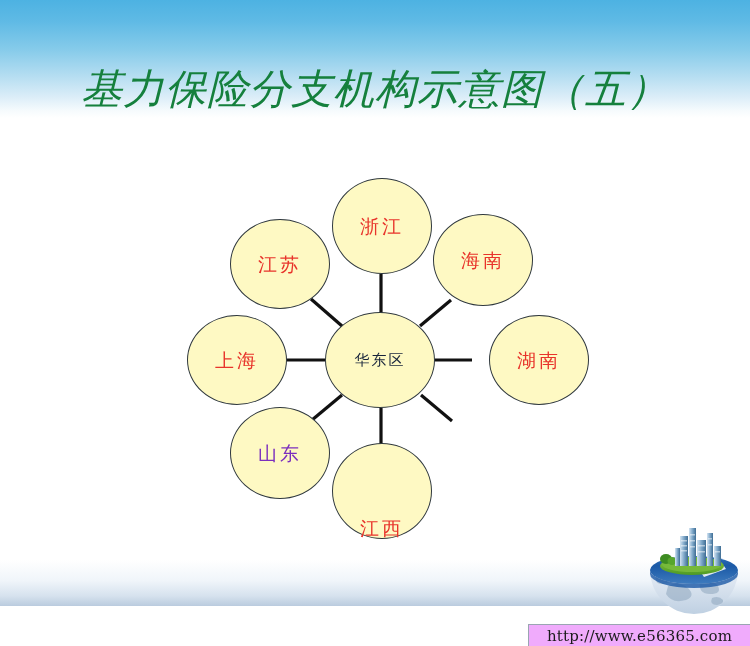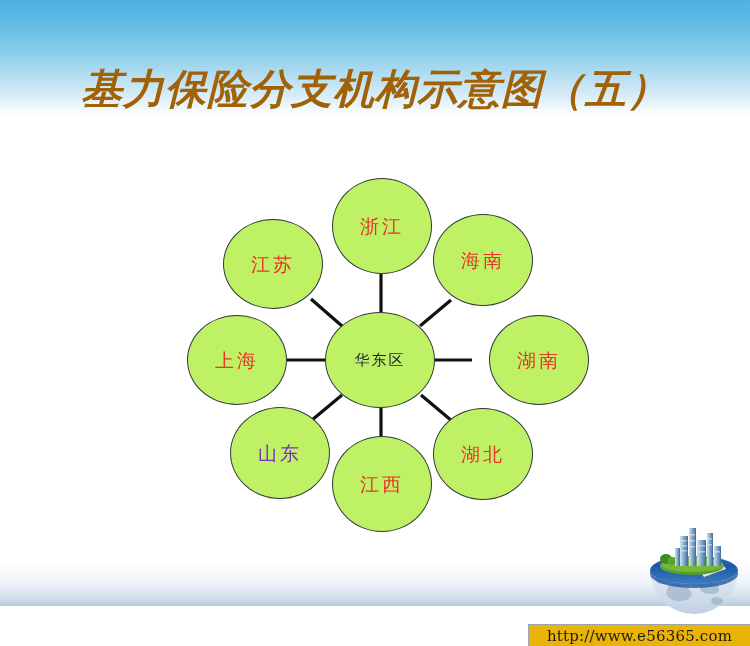--- a/index.html
+++ b/index.html
@@ -99,24 +99,24 @@
 
   
   .title {
     position: absolute;
     left: 0;
     top: 62px;
     width: 750px;
     text-align: center;
     font-family: "DejaVu Serif", "Liberation Serif", serif;
     font-style: italic;
-    font-weight: bold;
+    font-weight: normal;
     font-size: 41px;
     letter-spacing: 1px;
-    color: #a16207;
+    color: #15803d;
     white-space: nowrap;
   }
 
   
   #diagram {
     position: absolute;
     left: 175px;
     top: 168px;
     width: 420px;
     height: 390px;
@@ -124,21 +124,21 @@
   #diagram svg {
     position: absolute;
     left: 0; top: 0;
     width: 420px;
     height: 390px;
   }
 
   .node {
     position: absolute;
     border-radius: 50%;
-    background: #bef264;
+    background: #fef9c3;
     border: 1.6px solid #30393F;
     box-sizing: border-box;
     display: flex;
     align-items: center;
     justify-content: center;
     font-family: "DejaVu Sans", "Liberation Sans", sans-serif;
     line-height: 1;
     white-space: nowrap;
   }
   .node-label {
@@ -165,21 +165,21 @@
   }
   .logo svg { display:block; }
 
   
   .url-box {
     position: absolute;
     left: 528px;
     top: 624px;
     width: 222px;
     height: 22px;
-    background: #eab308;
+    background: #f0abfc;
     border-top: 1px solid #9AA5B2;
     border-left: 1px solid #9AA5B2;
     box-sizing: border-box;
     display: flex;
     align-items: center;
     justify-content: center;
   }
   .url-text {
     font-family: "DejaVu Serif", "Liberation Serif", serif;
     font-size: 15px;
@@ -224,45 +224,42 @@
         <line x1="167" y1="227" x2="137" y2="252"></line>
         <line x1="246" y1="227" x2="277" y2="253"></line>
         <line x1="206" y1="240" x2="206" y2="278"></line>
       </g>
     </svg>
 
     <div class="node" style="left:157px; top:10px; width:100px; height:96px;">
       <span class="node-label">浙江</span>
     </div>
 
-    <div class="node" style="left:48px; top:51px; width:100px; height:90px;">
+    <div class="node" style="left:55px; top:51px; width:100px; height:90px;">
       <span class="node-label">江苏</span>
     </div>
 
     <div class="node" style="left:258px; top:46px; width:100px; height:92px;">
       <span class="node-label">海南</span>
     </div>
 
     <div class="node" style="left:12px; top:147px; width:100px; height:90px;">
       <span class="node-label">上海</span>
     </div>
 
     <div class="node" style="left:314px; top:147px; width:100px; height:90px;">
       <span class="node-label">湖南</span>
     </div>
 
     <div class="node violet" style="left:55px; top:239px; width:100px; height:92px;">
       <span class="node-label">山东</span>
     </div>
 
-    <div class="node" style="left:258px; top:240px; width:100px; height:92px;">
-      <span class="node-label">湖北</span>
-    </div>
-
-    <div class="node" style="left:157px; top:268px; width:100px; height:96px;">
+
+    <div class="node" style="left:157px; top:275px; width:100px; height:96px;align-items:flex-end;">
       <span class="node-label">江西</span>
     </div>
 
     <div class="node center" style="left:150px; top:144px; width:110px; height:96px;">
       <span class="node-label">华东区</span>
     </div>
 
   </div>
 
   <div class="logo">

